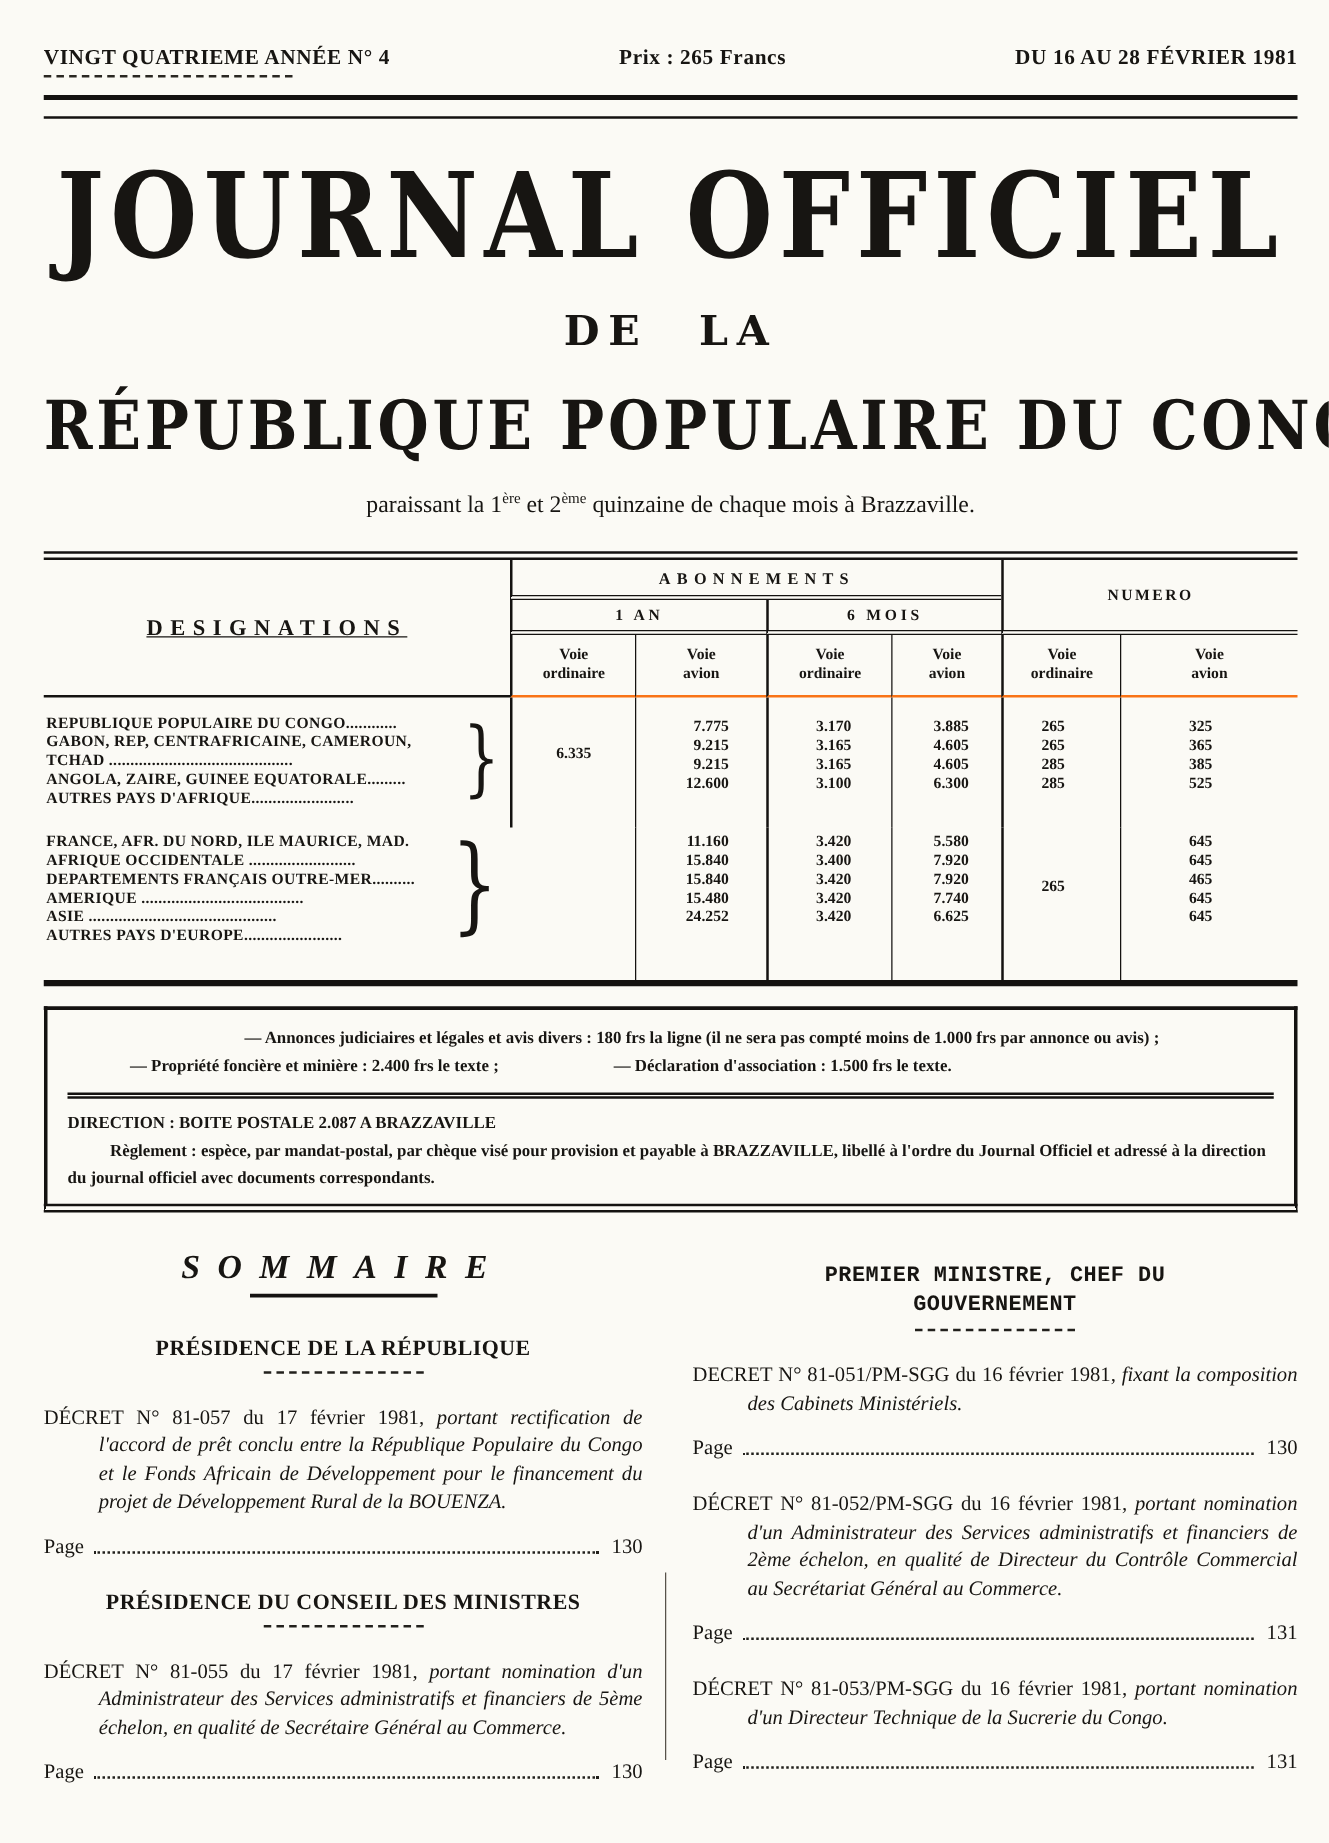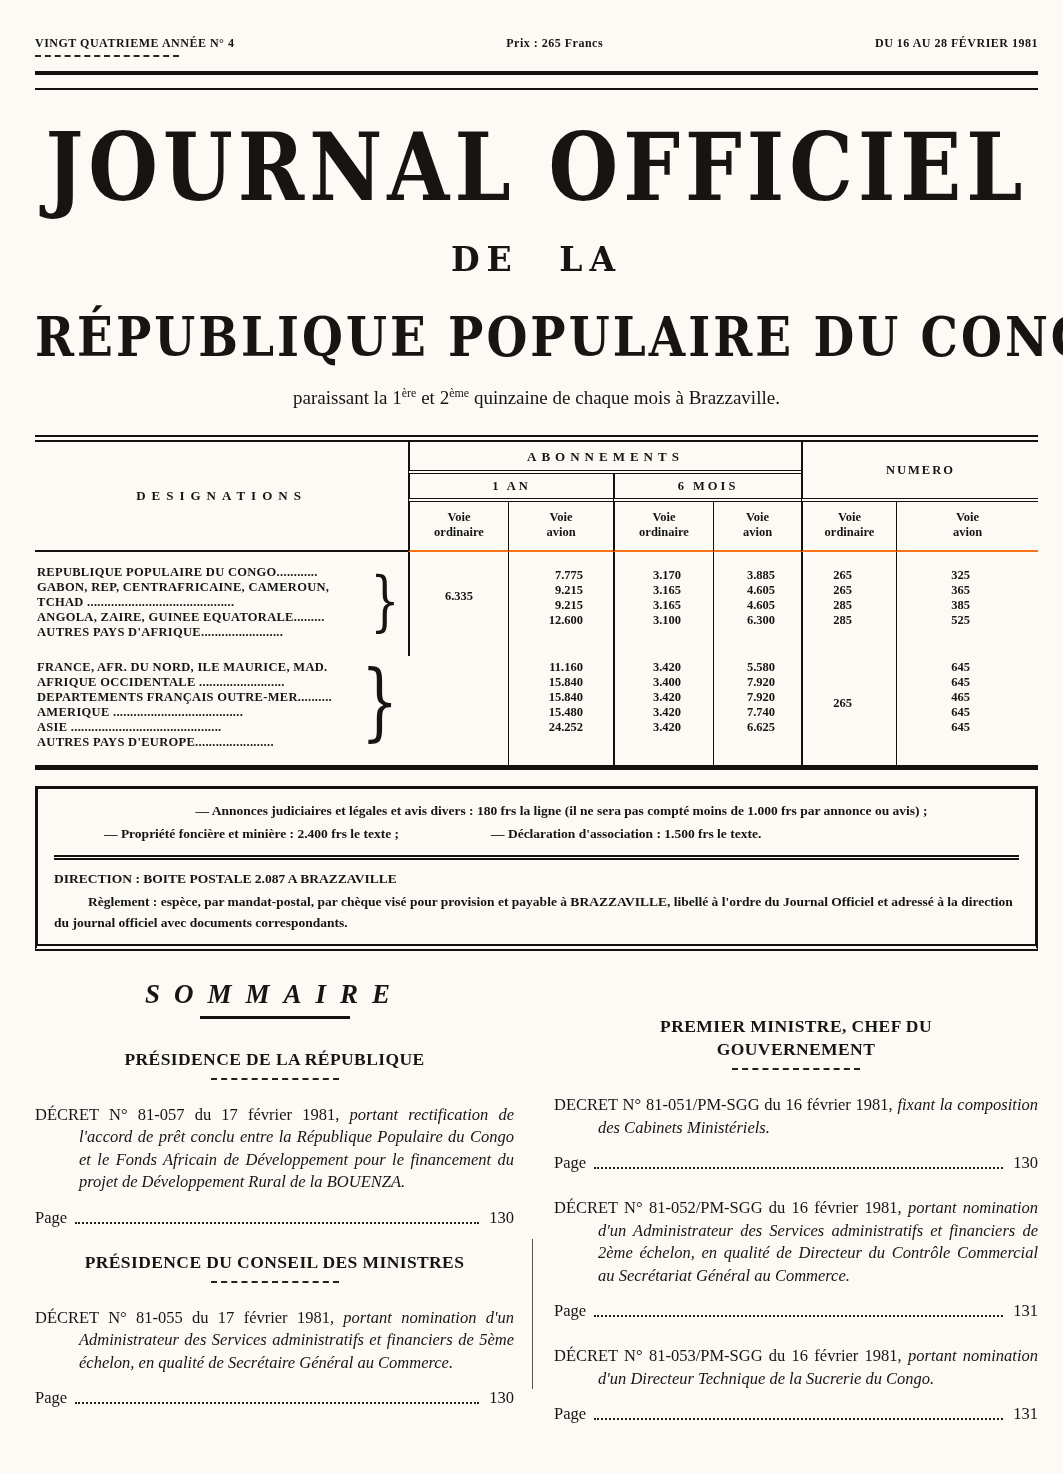--- a/index.html
+++ b/index.html
@@ -6,21 +6,21 @@
   html,body { margin:0; padding:0; }
   body {
     width:1063px; height:1474px;
     background:#fbfaf5; color:#171512;
     font-family:"Liberation Serif","DejaVu Serif",serif;
     padding:36px 25px 0 35px;
     overflow:hidden;
   }
   
   .masthead { display:flex; justify-content:space-between; align-items:flex-start;
-    font-size:12px; font-weight:bold; letter-spacing:.5px; }
+    font-size:17px; font-weight:bold; letter-spacing:.5px; }
   .masthead .ed::after { content:""; display:block; border-bottom:2px dashed #2a2722; width:72%; margin-top:4px; }
   .rule-a { border-top:4px solid #141210; margin-top:14px; }
   .rule-b { border-top:2px solid #141210; margin-top:13px; }
   
   .title-wrap { text-align:center; }
   .t1 { display:inline-block; font-family:"DejaVu Serif",serif; font-weight:bold;
         font-size:80px; letter-spacing:5px; transform:scaleY(1.18); transform-origin:top;
         margin-top:22px; white-space:nowrap; }
   .t2 { font-family:"DejaVu Serif",serif; font-weight:bold; font-size:33px;
         letter-spacing:7px; word-spacing:22px; margin-top:34px; }
@@ -29,42 +29,42 @@
         margin-top:26px; white-space:nowrap; }
   .subtitle { font-size:19px; margin-top:26px; text-align:center; }
   .subtitle sup { font-size:12px; }
   
   .subs { margin-top:26px; width:1003px;
     display:grid; grid-template-columns:373px 100px 105px 100px 88px 95px 142px;
     border-top:7px double #141210; border-bottom:5px solid #141210;
     font-weight:bold; font-size:12.5px; }
   .hd { text-align:center; }
   .h-desig { grid-column:1; grid-row:1/4; display:flex; align-items:center; justify-content:center;
-    letter-spacing:6px; font-size:13px; border-bottom:2px solid #141210; }
+    letter-spacing:6px; font-size:18px; border-bottom:2px solid #141210;text-decoration:underline; }
   .h-abon { grid-column:2/6; grid-row:1; border-left:2px solid #141210; border-bottom:4px double #141210;
     letter-spacing:5px; padding:7px 0 5px; font-size:13px; }
   .h-num { grid-column:6/8; grid-row:1/3; border-left:2px solid #141210; border-bottom:4px double #141210;
     display:flex; align-items:center; justify-content:center; letter-spacing:2px; }
   .h-1an { grid-column:2/4; grid-row:2; border-left:2px solid #141210; border-bottom:4px double #141210;
     padding:5px 0 4px; letter-spacing:3px; }
   .h-6m { grid-column:4/6; grid-row:2; border-left:2px solid #141210; border-bottom:4px double #141210;
     padding:5px 16px 4px; letter-spacing:3px; }
   .h-voie { grid-row:3; padding:8px 0 10px; border-bottom:2px solid #f97316; font-weight:bold; line-height:15px; }
   .bl2 { border-left:2px solid #141210; } .bl1 { border-left:1.5px solid #141210; }
   .dcell { grid-column:1; position:relative; padding:13px 8px 0 2px; line-height:15px; letter-spacing:.3px; }
   .dcell.g2 { padding-top:4px; }
   .brace { position:absolute; right:-4px; font-weight:normal; font-family:"DejaVu Serif",serif; }
   .brace.b1 { top:14px; font-size:66px; transform:scaleX(.7); }
   .brace.b2 { top:0px;  font-size:84px; transform:scaleX(.7); }
   .bcell { line-height:15px; }
   .cen { display:flex; align-items:center; justify-content:center;text-align:center; }
   .nums { text-align:right; } .pt2 { padding-top:16px; }
   .pr-a { padding-right:30px; } .pr-b { padding-right:32px; } .pr-c { padding-right:26px; }
   .numcol { text-align:center; padding-right:14px; }
-  .gap1 { padding-bottom:16px; } .gap2 { padding-bottom:15px; }
+  .gap1 { padding-bottom:16px; } .gap2 { padding-bottom:28px; }
   
   .notice-box { margin-top:16px; width:1003px; border:3px solid #141210; border-bottom:7px double #141210;
     padding:12px 16px 10px; font-size:13.5px; font-weight:bold; line-height:1.55; }
   .notice-p { margin:0; text-indent:50px;text-align:center; }
   .notice-row { display:flex; margin-top:2px; }
   .notice-row .na { padding-left:50px; }
   .notice-row .nb { margin-left:92px; }
   .notice-sep { border-top:5px double #141210; margin:10px 0 9px; }
   .direction-line { margin:0; }
   .regl-p { margin:2px 0 0; text-indent:34px; font-weight:bold; }
@@ -76,21 +76,21 @@
   .som-title-rule { width:150px; border-bottom:3px solid #141210; margin:6px auto 30px; }
   .sec-head { text-align:center; font-weight:bold; font-size:17.5px; letter-spacing:.4px; margin:0 auto; }
   .sec-head.narrow { max-width:330px; line-height:1.3; }
   .dash-rule { width:128px; border-bottom:2px dashed #22201c; margin:8px auto 24px; }
   .entry { font-size:16.5px; text-align:justify; line-height:1.36;
     padding-left:44px; text-indent:-44px; margin:0; }
   .entry .tail { font-style:italic; }
   .page-line { display:flex; align-items:flex-end; font-size:16.5px; margin:14px 0 24px; }
   .page-line .leader { flex:1; border-bottom:2px dotted #22201c; margin:0 10px 4px 8px; }
   .col-divider { position:absolute; left:497px; top:260px; height:150px; border-left:1.5px solid #57524a; }
-  .mt18 { margin-top:36px; }
+  .mt18 { margin-top:12px;font-family:Liberation Mono, monospace; }
 </style>
 </head>
 <body>
 
 <div class="masthead">
   <span class="ed">VINGT QUATRIEME ANNÉE N° 4</span>
   <span>Prix : 265 Francs</span>
   <span>DU 16 AU 28 FÉVRIER 1981</span>
 </div>
 <div class="rule-a"></div>

